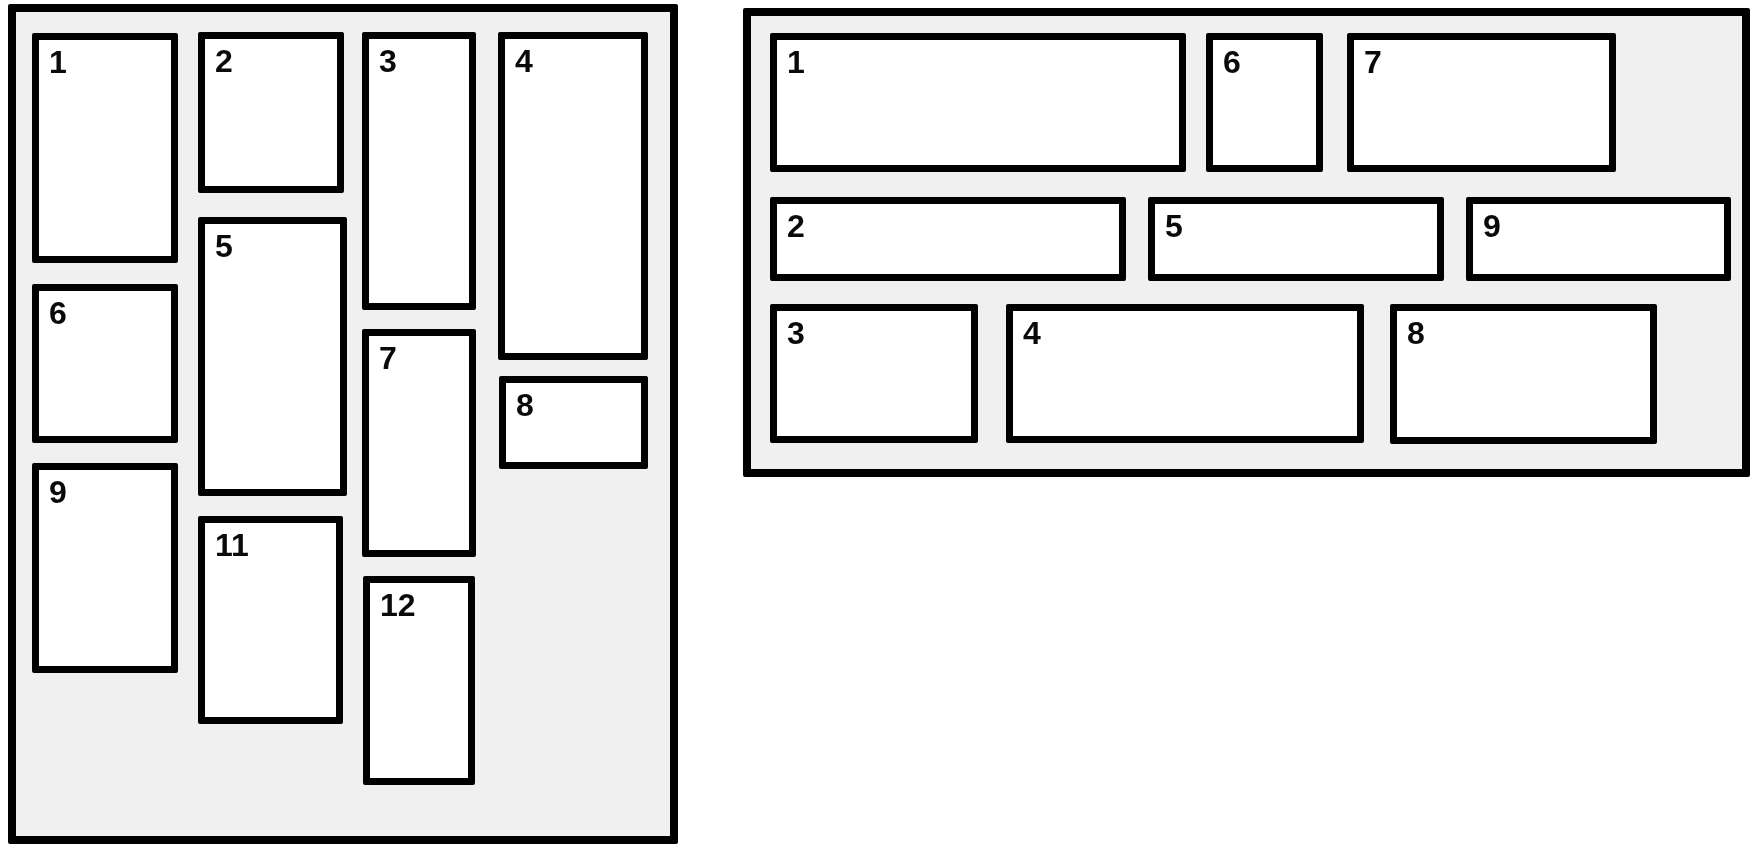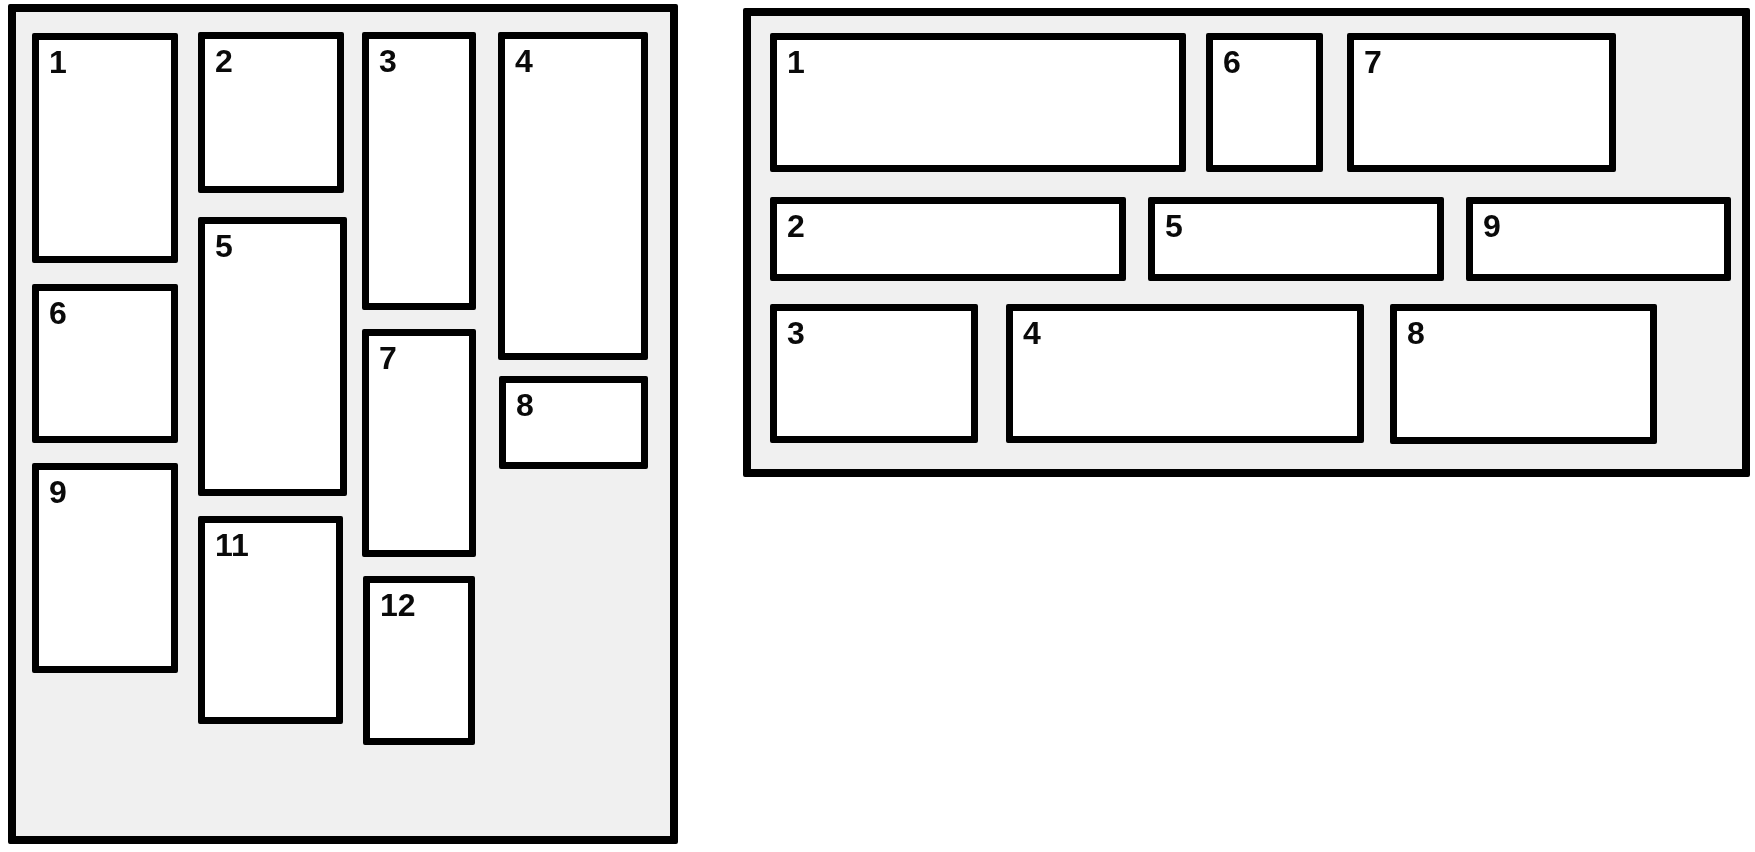--- a/index.html
+++ b/index.html
@@ -45,21 +45,21 @@
       <div class="box" style="left: 16px; top: 21px; width: 146px; height: 230px;"><span>1</span></div>
       <div class="box" style="left: 182px; top: 20px; width: 146px; height: 161px;"><span>2</span></div>
       <div class="box" style="left: 346px; top: 20px; width: 114px; height: 278px;"><span>3</span></div>
       <div class="box" style="left: 482px; top: 20px; width: 150px; height: 328px;"><span>4</span></div>
       <div class="box" style="left: 182px; top: 205px; width: 149px; height: 279px;"><span>5</span></div>
       <div class="box" style="left: 16px; top: 272px; width: 146px; height: 159px;"><span>6</span></div>
       <div class="box" style="left: 346px; top: 317px; width: 114px; height: 228px;"><span>7</span></div>
       <div class="box" style="left: 483px; top: 364px; width: 149px; height: 93px;"><span>8</span></div>
       <div class="box" style="left: 16px; top: 451px; width: 146px; height: 210px;"><span>9</span></div>
       <div class="box" style="left: 182px; top: 504px; width: 145px; height: 208px;"><span>11</span></div>
-      <div class="box" style="left: 347px; top: 564px; width: 112px; height: 169px;"><span>12</span></div>
+      <div class="box" style="left: 347px; top: 564px; width: 112px; height: 209px;"><span>12</span></div>
     </section>
   <section class="panel" style="left: 743px; top: 8px; width: 1007px; height: 469px;">
       <div class="box" style="left: 19px; top: 17px; width: 416px; height: 139px;"><span>1</span></div>
       <div class="box" style="left: 19px; top: 181px; width: 356px; height: 84px;"><span>2</span></div>
       <div class="box" style="left: 19px; top: 288px; width: 208px; height: 139px;"><span>3</span></div>
       <div class="box" style="left: 255px; top: 288px; width: 358px; height: 139px;"><span>4</span></div>
       <div class="box" style="left: 397px; top: 181px; width: 296px; height: 84px;"><span>5</span></div>
       <div class="box" style="left: 455px; top: 17px; width: 117px; height: 139px;"><span>6</span></div>
       <div class="box" style="left: 596px; top: 17px; width: 269px; height: 139px;"><span>7</span></div>
       <div class="box" style="left: 639px; top: 288px; width: 267px; height: 140px;"><span>8</span></div>

